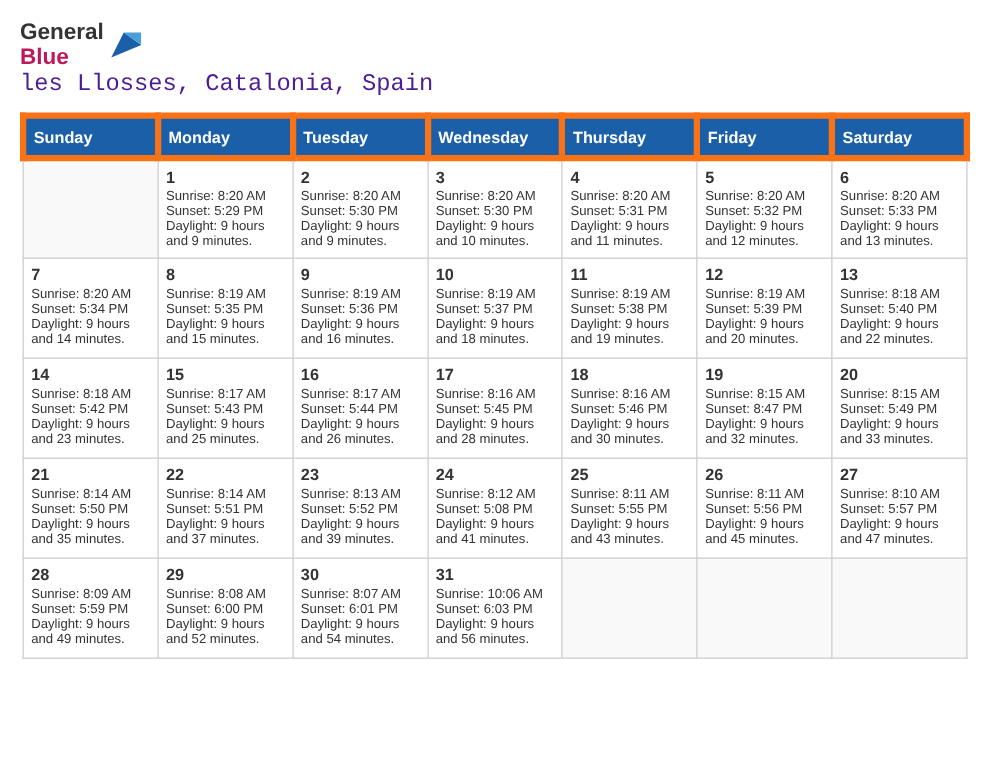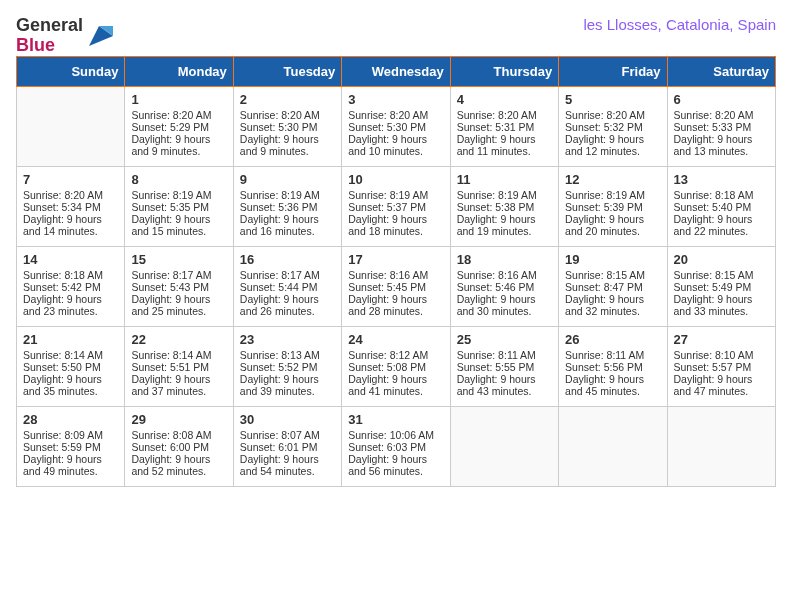--- a/index.html
+++ b/index.html
@@ -7,20 +7,22 @@
       font-family: Arial, sans-serif;
       background: #fff;
       width: 792px;
       min-height: 612px;
       padding: 16px;
     }
     .header {
       display: flex;
       justify-content: space-between;
       align-items: flex-start;
+      margin-bottom: 12px;
+      flex-direction: column;
     }
     .logo {
       display: flex;
       align-items: center;
     }
     .logo-text {
       font-size: 18px;
       font-weight: bold;
       line-height: 1.1;
     }
@@ -34,35 +36,36 @@
     .title-block {
       text-align: right;
     }
     .month-title {
       font-size: 36px;
       font-weight: bold;
       color: #333;
       line-height: 1.1;
     }
     .location {
-      font-size: 15px;
-      color: #8b5cf6;
+      font-size: 19px;
+      color: #4c1d95;
+      font-family: Liberation Mono, monospace;
     }
     table {
       width: 100%;
       border-collapse: collapse;
     }
     th {
       background-color: #1a5fa8;
       color: #fff;
       font-size: 13px;
       font-weight: bold;
       padding: 7px 6px;
-      text-align: right;
-      border: 1px solid #f97316;
+      text-align: left;
+      border: 5px solid #f97316;
     }
     td {
       border: 1px solid #ccc;
       vertical-align: top;
       padding: 5px 6px;
       font-size: 10.5px;
       color: #333;
       width: 14.28%;
       height: 80px;
     }

